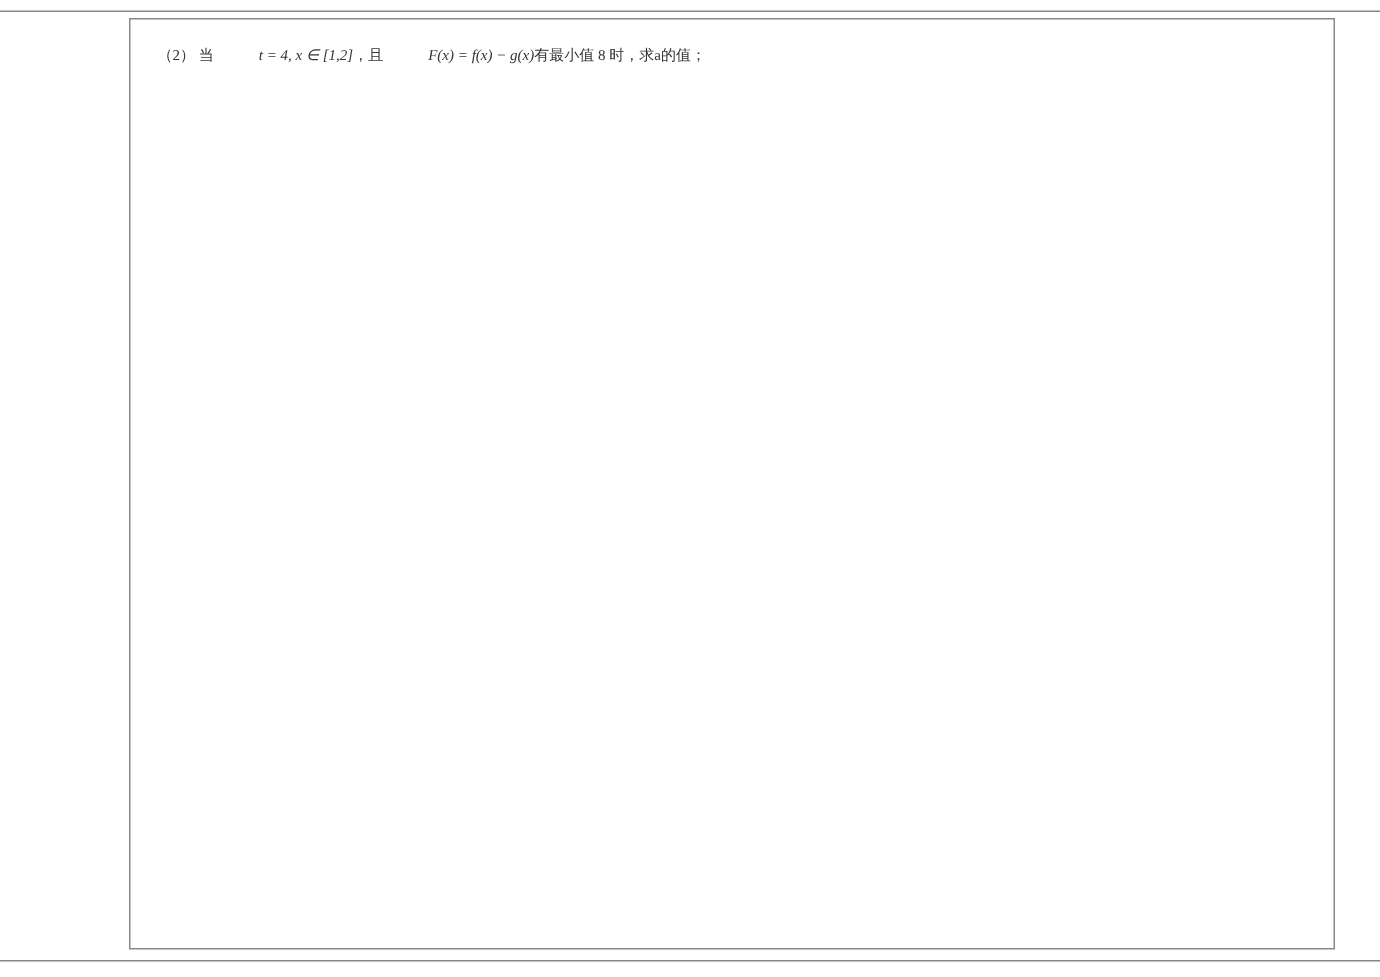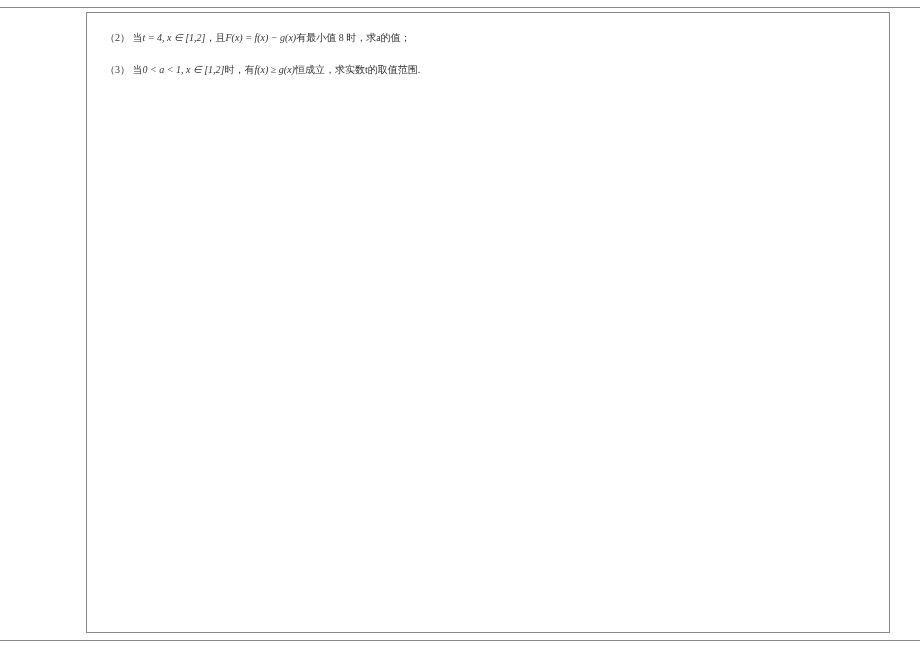--- a/index.html
+++ b/index.html
@@ -37,34 +37,31 @@
       padding: 14px 18px;
       line-height: 2.2;
     }
     .problem-line {
       margin-bottom: 10px;
       white-space: nowrap;
     }
     .math-i {
       font-style: italic;
       font-family: "Times New Roman", serif;
+      padding-left: 30px;
     }
   </style>
 </head>
 <body>
 
 <div class="outer-border"></div>
 
 <div class="inner-box">
   <div class="content">
 
     <div class="problem-line">
       <span>（2）</span>
       <span>当</span><span class="math-i">t = 4, x ∈ [1,2]</span><span>，且</span><span class="math-i">F(x) = f(x) − g(x)</span><span>有最小值 8 时，求a的值；</span>
     </div>
 
-    <div class="problem-line">
-      <span>（3）</span>
-      <span>当</span><span class="math-i">0 &lt; a &lt; 1, x ∈ [1,2]</span><span>时，有</span><span class="math-i">f(x) ≥ g(x)</span><span>恒成立，求实数t的取值范围.</span>
-    </div>
 
   </div>
 </div>
 
 </body></html>

